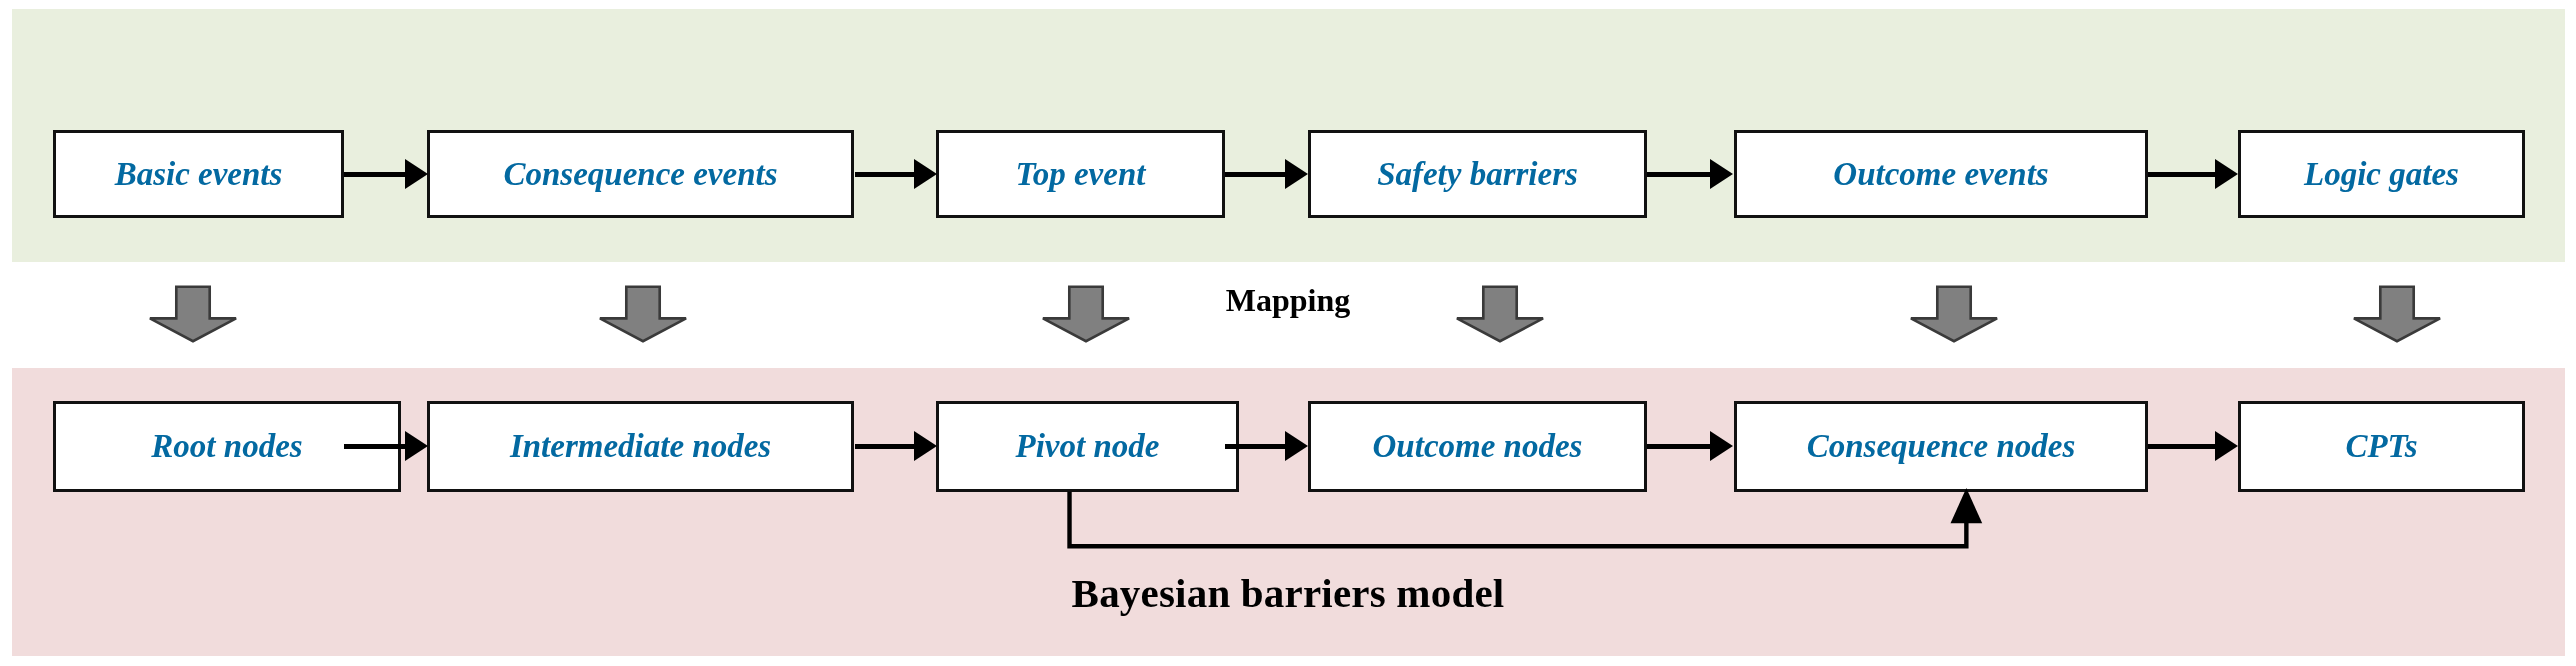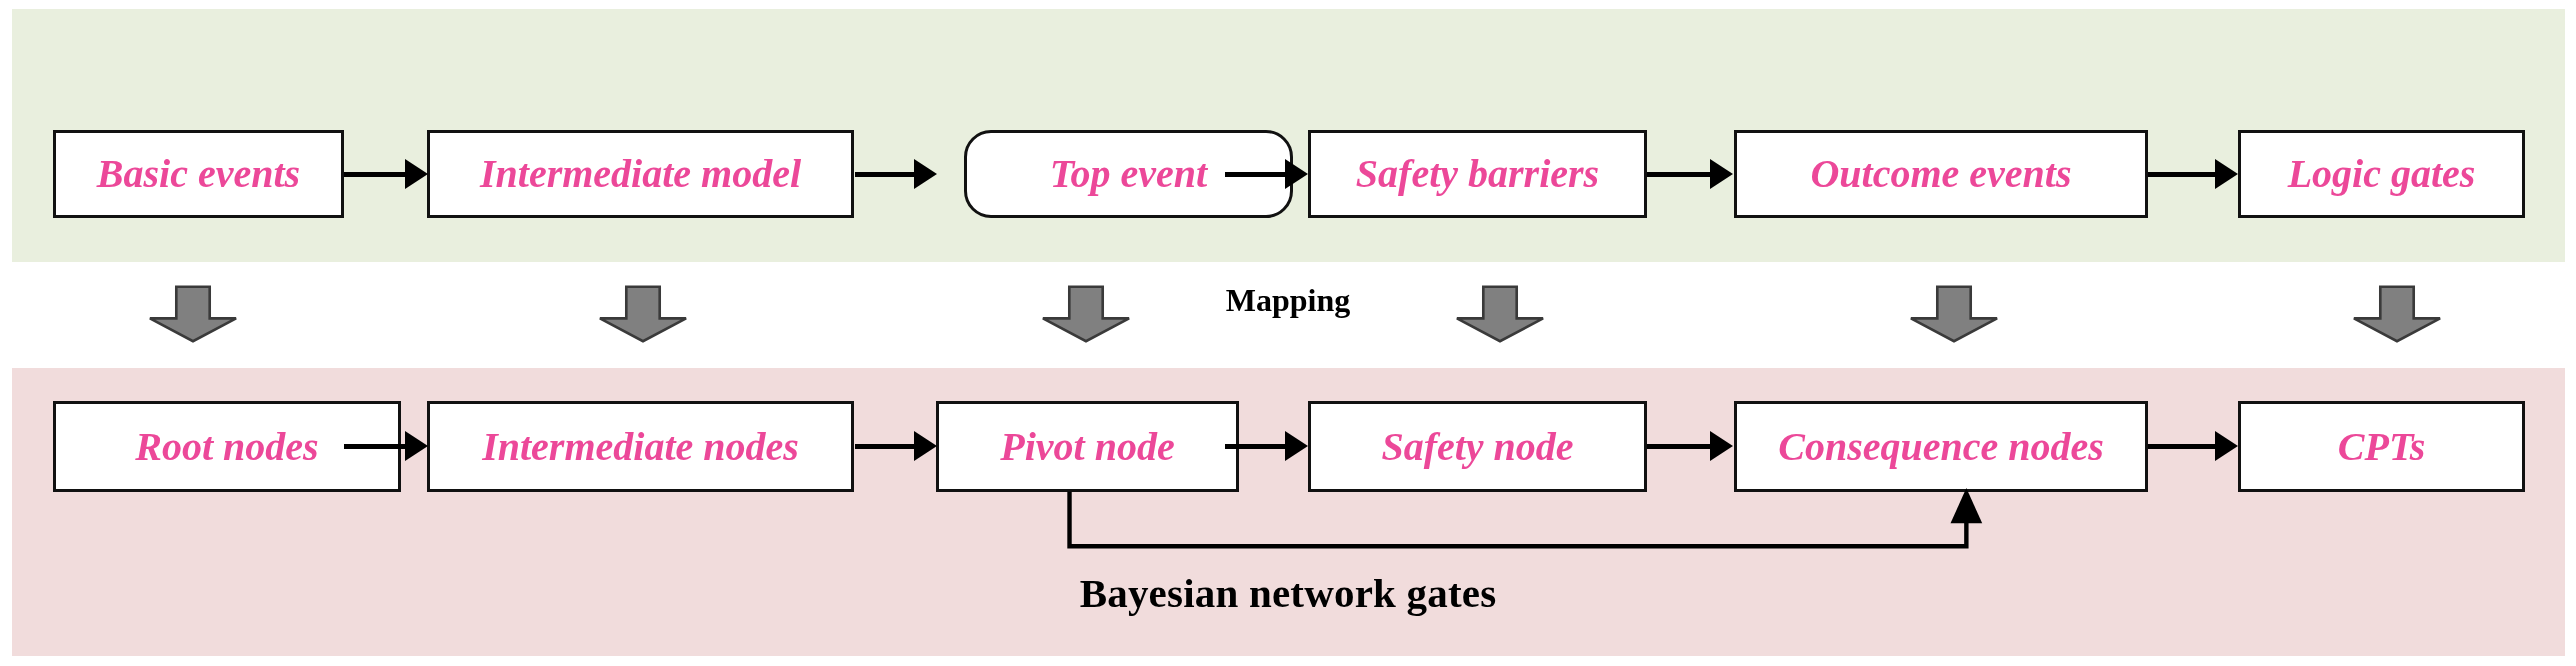--- a/index.html
+++ b/index.html
@@ -29,21 +29,21 @@
     position:absolute;top:282px;left:0;width:2576px;text-align:center;
     font-weight:bold;font-size:32px;color:#000;white-space:nowrap;
   }
 
   
   .node{
     position:absolute;background:#ffffff;border:3.5px solid #111111;
     box-sizing:border-box;display:flex;align-items:center;justify-content:center;
   }
   .node span{
-    font-style:italic;font-weight:bold;font-size:40px;color:#ec4899;
+    font-style:italic;font-weight:bold;font-size:33px;color:#0369a1;
     white-space:nowrap;line-height:1;padding:0 5.3px;
   }
   .row-top .node{top:130px;height:88px;}
   .row-bottom .node{top:401px;height:91px;}
 
   
   .conn{position:absolute;height:30px;}
   .conn .shaft{
     position:absolute;left:0;top:13.2px;height:4.4px;background:#000;
   }
@@ -65,23 +65,23 @@
 
 <div id="stage">
 
   <div class="panel" id="panel-top"></div>
 
   <div class="row-top">
     <div class="node" style="left:53px;width:291px;">
       <span>Basic events</span>
     </div>
     <div class="node" style="left:427px;width:427px;">
-      <span>Intermediate model</span>
+      <span>Consequence events</span>
     </div>
-    <div class="node" style="left:964px;width:329px;border-radius:27px;">
+    <div class="node" style="left:936px;width:289px;">
       <span>Top event</span>
     </div>
     <div class="node" style="left:1308px;width:339px;">
       <span>Safety barriers</span>
     </div>
     <div class="node" style="left:1734px;width:414px;">
       <span>Outcome events</span>
     </div>
     <div class="node" style="left:2238px;width:287px;font-family:Liberation Serif, serif;">
       <span>Logic gates</span>
@@ -148,21 +148,21 @@
     <div class="node" style="left:53px;width:348px;">
       <span>Root nodes</span>
     </div>
     <div class="node" style="left:427px;width:427px;">
       <span>Intermediate nodes</span>
     </div>
     <div class="node" style="left:936px;width:303px;">
       <span>Pivot node</span>
     </div>
     <div class="node" style="left:1308px;width:339px;">
-      <span>Safety node</span>
+      <span>Outcome nodes</span>
     </div>
     <div class="node" style="left:1734px;width:414px;">
       <span>Consequence nodes</span>
     </div>
     <div class="node" style="left:2238px;width:287px;">
       <span>CPTs</span>
     </div>
   </div>
 
   <div class="conn" style="left:344px;top:431px;width:84px;">
@@ -184,15 +184,15 @@
   <div class="conn" style="left:2148px;top:431px;width:90px;">
     <div class="shaft" style="width:67px;"></div>
       <div class="head" style="left:67px;"></div>
   </div>
 
   <svg id="feedback" viewBox="0 0 2924 757" width="2576" height="667">
     <path d="M 1214 558 L 1214 620 L 2232 620 L 2232 578" fill="none" stroke="#000000" stroke-width="5"></path>
     <polygon points="2232,554 2250,594 2214,594" fill="#000000"></polygon>
   </svg>
 
-  <div class="panel-title" id="title-bottom">Bayesian network gates</div>
+  <div class="panel-title" id="title-bottom">Bayesian barriers model</div>
 </div>
 
 
 </body></html>

